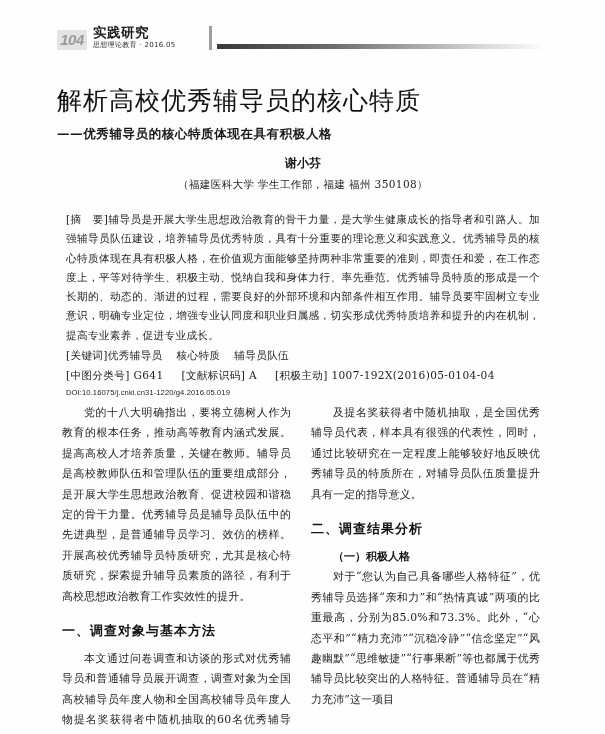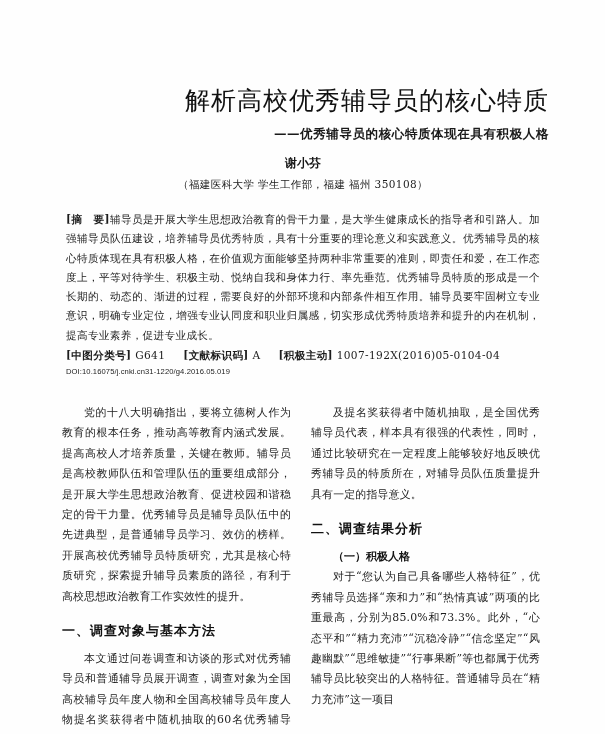--- a/index.html
+++ b/index.html
@@ -84,21 +84,21 @@
     height: 5px;
     background: linear-gradient(to right, #3a3a3a 0%, #6d6d6d 35%, #adadad 62%, #dcdcdc 82%, #ffffff 100%);
   }
 
   
   .title-block {
     position: absolute;
     left: 57px;
     top: 84px;
     width: 492px;
-    text-align: right;
+    text-align: left;
   }
   .doc-title {
     font-family: "DejaVu Sans", sans-serif;
     font-size: 25px;
     line-height: 34px;
     font-weight: 500;
     color: #111;
     letter-spacing: 1px;
   }
   .doc-subtitle {
@@ -146,21 +146,21 @@
   .abs-para {
     font-family: "DejaVu Serif", serif;
     font-size: 10.6px;
     line-height: 19.3px;
     color: #1c1c1c;
     text-align: justify;
     text-justify: inter-character;
     letter-spacing: 0.35px;
   }
   .abs-label {
-    font-weight: bold;
+    font-weight: normal;
   }
   .kw-line, .class-line {
     margin-top: 1px;
     font-family: "DejaVu Serif", serif;
     font-size: 10.6px;
     line-height: 19.3px;
     color: #1c1c1c;
     letter-spacing: 0.35px;
   }
   .kw-line .gap { display: inline-block; width: 14px; }
@@ -218,33 +218,43 @@
     color: #141414;
     text-indent: 22px;
     margin: 0;
   }
 </style>
 </head>
 <body>
 
 <div class="page">
 
+  <div class="runhead">
+    <div class="runhead-folio">104</div>
+    <div class="runhead-titles">
+      <div class="runhead-title">实践研究</div>
+      <div class="runhead-sub">思想理论教育 · 2016.05</div>
+    </div>
+    <div class="runhead-vbar"></div>
+    <div class="runhead-gradbar"></div>
+  </div>
 
   <div class="title-block">
     <div class="doc-title">解析高校优秀辅导员的核心特质</div>
     <div class="doc-subtitle">——优秀辅导员的核心特质体现在具有积极人格</div>
   </div>
 
   <div class="byline">
     <div class="author">谢小芬</div>
     <div class="affiliation">（福建医科大学 学生工作部，福建 福州 350108）</div>
   </div>
 
   <div class="abstract-block">
     <div class="abs-para"><span class="abs-label">[摘　要]</span><span>辅导员是开展大学生思想政治教育的骨干力量，是大学生健康成长的指导者和引路人。加强辅导员队伍建设，培养辅导员优秀特质，具有十分重要的理论意义和实践意义。优秀辅导员的核心特质体现在具有积极人格，在价值观方面能够坚持两种非常重要的准则，即责任和爱，在工作态度上，平等对待学生、积极主动、悦纳自我和身体力行、率先垂范。优秀辅导员特质的形成是一个长期的、动态的、渐进的过程，需要良好的外部环境和内部条件相互作用。辅导员要牢固树立专业意识，明确专业定位，增强专业认同度和职业归属感，切实形成优秀特质培养和提升的内在机制，提高专业素养，促进专业成长。</span></div>
+    <div class="kw-line"><span class="abs-label">[关键词]</span><span>优秀辅导员</span><span class="gap"></span><span>核心特质</span><span class="gap"></span><span>辅导员队伍</span></div>
     <div class="class-line"><span class="abs-label">[中图分类号]</span> <span>G641</span><span class="gap2"></span><span class="abs-label">[文献标识码]</span> <span>A</span><span class="gap2"></span><span class="abs-label">[积极主动]</span> <span>1007-192X(2016)05-0104-04</span></div>
     <div class="doi-line">DOI:10.16075/j.cnki.cn31-1220/g4.2016.05.019</div>
   </div>
 
   <div class="columns">
     <div class="col">
       <p class="body-para">党的十八大明确指出，要将立德树人作为教育的根本任务，推动高等教育内涵式发展。提高高校人才培养质量，关键在教师。辅导员是高校教师队伍和管理队伍的重要组成部分，是开展大学生思想政治教育、促进校园和谐稳定的骨干力量。优秀辅导员是辅导员队伍中的先进典型，是普通辅导员学习、效仿的榜样。开展高校优秀辅导员特质研究，尤其是核心特质研究，探索提升辅导员素质的路径，有利于高校思想政治教育工作实效性的提升。</p>
       <div class="section-head">一、调查对象与基本方法</div>
       <p class="body-para">本文通过问卷调查和访谈的形式对优秀辅导员和普通辅导员展开调查，调查对象为全国高校辅导员年度人物和全国高校辅导员年度人物提名奖获得者中随机抽取的60名优秀辅导员，以及从福建省各高校中抽取的40名普通辅导员作为参照对象。调查共发放问卷100份，回收100份，回收率100%。优秀辅导员从历年全国辅导员年度人物</p>
     </div>

